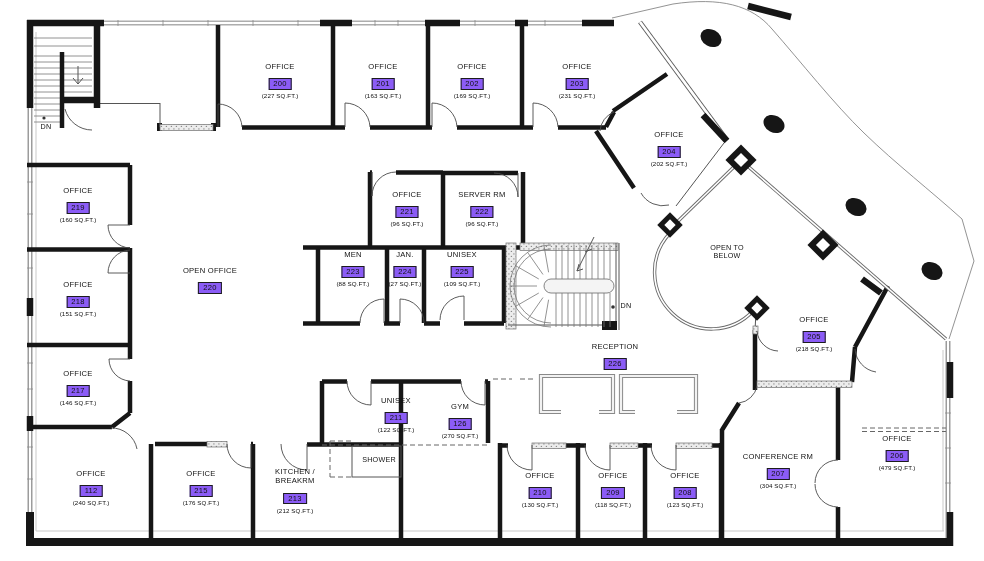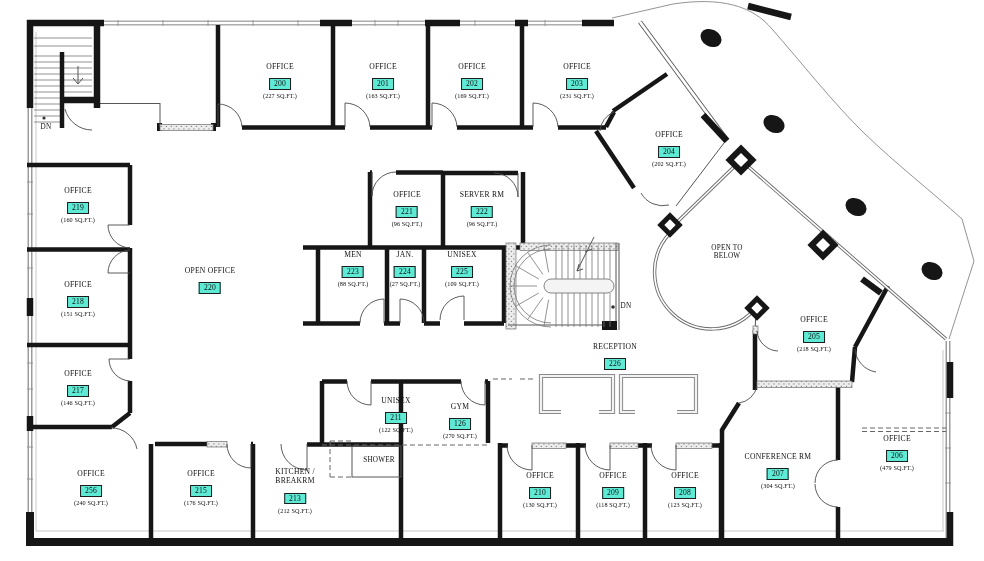--- a/index.html
+++ b/index.html
@@ -1,17 +1,17 @@
 <!DOCTYPE html>
 <html><head>
 <meta charset="utf-8">
 <style>
   html,body{margin:0;padding:0;background:#ffffff;}
   .plan{position:relative;width:984px;height:561px;background:#fff;overflow:hidden;
-        font-family:Liberation Serif, serif;}
+        font-family:Liberation Sans, sans-serif;}
   .plan svg{position:absolute;left:0;top:0;}
   
   .wall   {stroke:#161616;stroke-width:4.5;fill:none;stroke-linecap:butt;}
   .wall6  {stroke:#161616;stroke-width:6.5;fill:none;stroke-linecap:butt;}
   .wall8  {stroke:#161616;stroke-width:8;fill:none;stroke-linecap:butt;}
   .thin   {stroke:#555;stroke-width:1;fill:none;}
   .thin2  {stroke:#777;stroke-width:.8;fill:none;}
   .faint  {stroke:#bbb;stroke-width:.8;fill:none;}
   .wo     {stroke:#5a5a5a;stroke-width:4.6;fill:none;}
   .wi     {stroke:#ffffff;stroke-width:2.8;fill:none;}
@@ -21,21 +21,21 @@
   .dash   {stroke:#666;stroke-width:1;fill:none;stroke-dasharray:5 3;}
   .hrect  {fill:url(#ht);stroke:#6f6f6f;stroke-width:.7;}
   .blk    {fill:#161616;stroke:none;}
   .desk-o {stroke:#8a8a8a;stroke-width:4.2;fill:none;}
   .desk-i {stroke:#f2f2f2;stroke-width:2.2;fill:none;}
   .tick   {stroke:#8a8a8a;stroke-width:.8;fill:none;}
   
   .room-label{position:absolute;transform:translateX(-50%);text-align:center;
               color:#101010;white-space:nowrap;line-height:1.25;}
   .room-name{font-size:7.6px;letter-spacing:.25px;}
-  .room-number{display:inline-block;border:1px solid #1c1c1c;background:#5eead4;
+  .room-number{display:inline-block;border:1px solid #1c1c1c;background:#8b5cf6;
                padding:0px 4px;margin-top:1px;font-size:7.6px;letter-spacing:.2px;}
   .room-area{font-size:6.2px;margin-top:1px;letter-spacing:.1px;}
   .annotation{position:absolute;transform:translateX(-50%);text-align:center;
               color:#101010;font-size:7.2px;line-height:1.15;white-space:nowrap;letter-spacing:.2px;}
 </style>
 </head>
 <body>
 
 <div class="plan">
   <svg width="984" height="561" viewBox="0 0 984 561">
@@ -294,21 +294,21 @@
         <div><span class="room-number">213</span></div>
         <div class="room-area">(212 SQ.FT.)</div>
       </div>
       <div class="room-label" style="left: 201px; top: 469px;">
         <div class="room-name">OFFICE</div>
         <div><span class="room-number">215</span></div>
         <div class="room-area">(176 SQ.FT.)</div>
       </div>
       <div class="room-label" style="left: 91px; top: 469px;">
         <div class="room-name">OFFICE</div>
-        <div><span class="room-number">256</span></div>
+        <div><span class="room-number">112</span></div>
         <div class="room-area">(240 SQ.FT.)</div>
       </div>
       <div class="room-label" style="left: 78px; top: 369px;">
         <div class="room-name">OFFICE</div>
         <div><span class="room-number">217</span></div>
         <div class="room-area">(146 SQ.FT.)</div>
       </div>
       <div class="room-label" style="left: 78px; top: 280px;">
         <div class="room-name">OFFICE</div>
         <div><span class="room-number">218</span></div>

